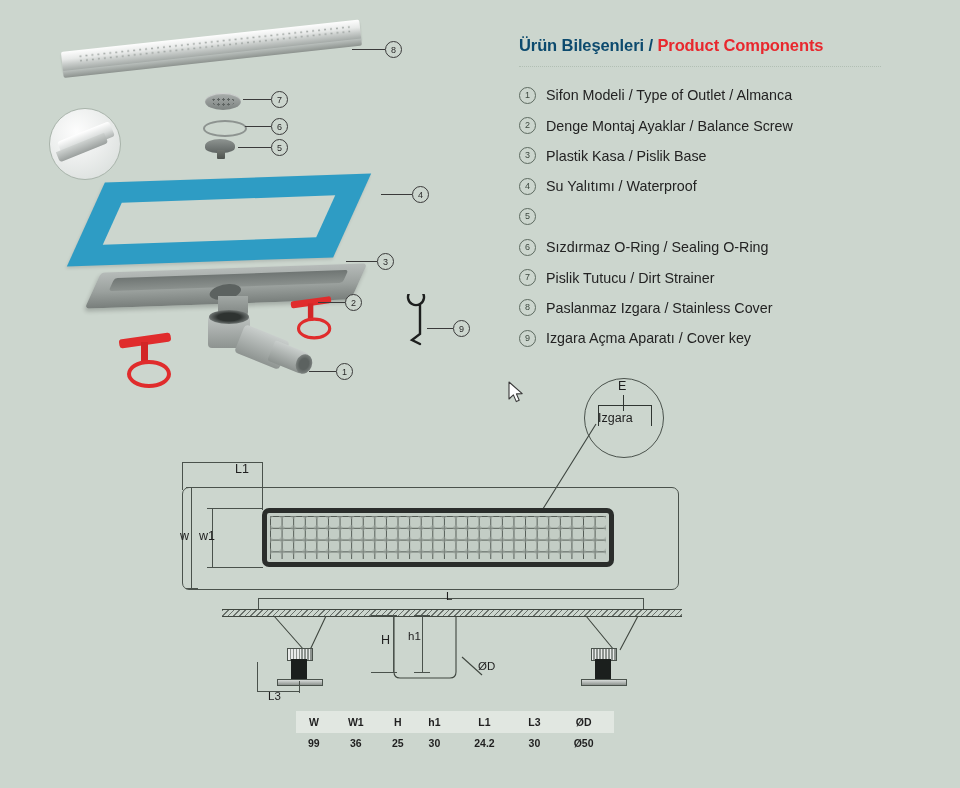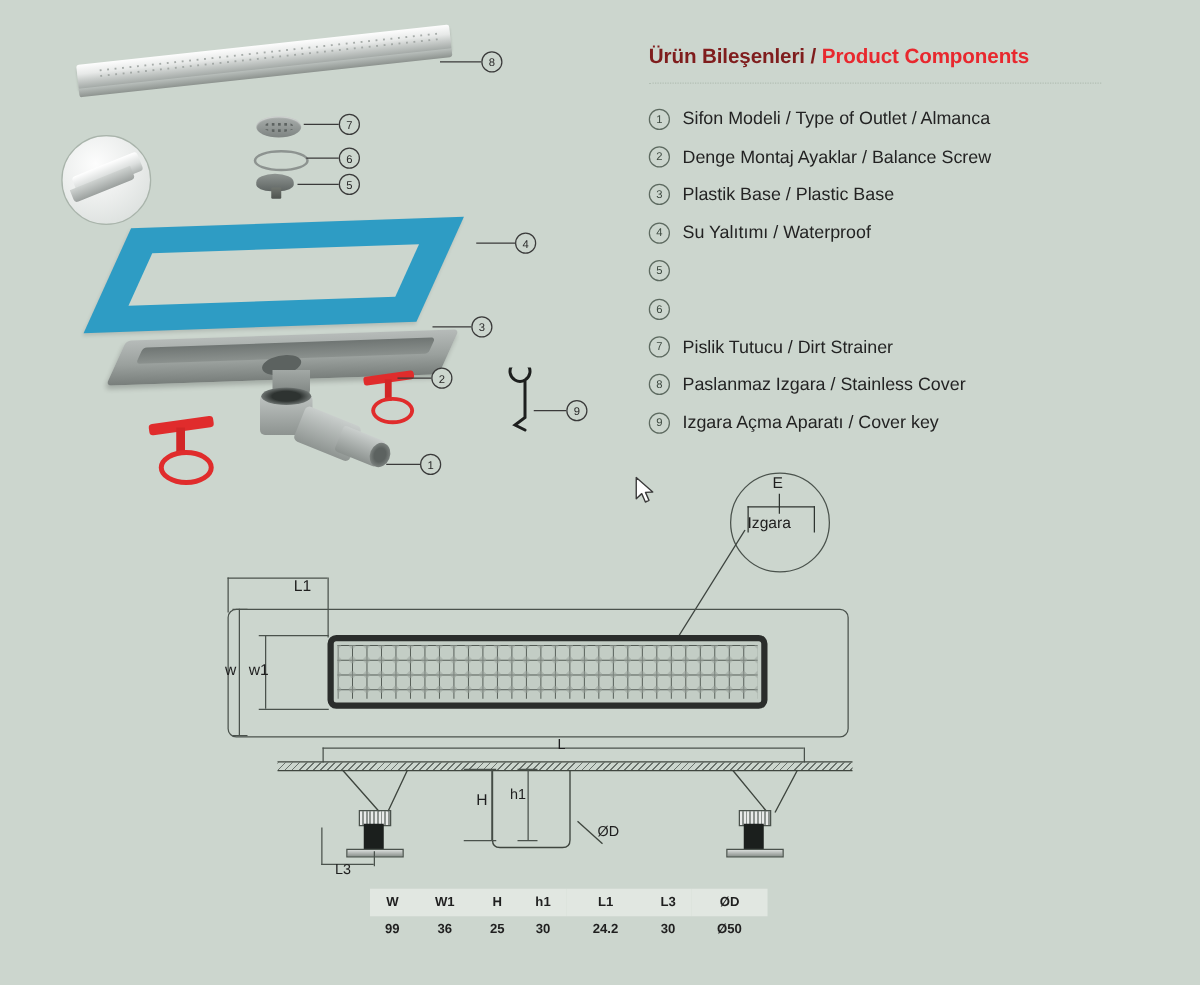--- a/index.html
+++ b/index.html
@@ -27,21 +27,21 @@
     left: 519px;
     top: 36px;
     width: 420px;
   }
   .panel-title {
     font-size: 16.5px;
     font-weight: bold;
     letter-spacing: -0.1px;
     white-space: nowrap;
   }
-  .panel-title .tr { color: #7f1d1d; }
+  .panel-title .tr { color: #0c4a6e; }
   .panel-title .en { color: #e8282e; }
   .panel-rule {
     margin-top: 11px;
     width: 362px;
     height: 0;
     border-top: 1px dotted #b2bfb4;
   }
   .comp-list {
     margin-top: 13px;
     list-style: none;
@@ -494,31 +494,32 @@
       <li class="comp-item">
         <span class="comp-num">1</span>
         <span>Sifon Modeli / Type of Outlet / Almanca</span>
       </li>
       <li class="comp-item">
         <span class="comp-num">2</span>
         <span>Denge Montaj Ayaklar / Balance Screw</span>
       </li>
       <li class="comp-item">
         <span class="comp-num">3</span>
-        <span>Plastik Base / Plastic Base</span>
+        <span>Plastik Kasa / Pislik Base</span>
       </li>
       <li class="comp-item">
         <span class="comp-num">4</span>
         <span>Su Yalıtımı / Waterproof</span>
       </li>
       <li class="comp-item">
         <span class="comp-num">5</span>
       </li>
       <li class="comp-item">
         <span class="comp-num">6</span>
+        <span>Sızdırmaz O-Ring / Sealing O-Ring</span>
       </li>
       <li class="comp-item">
         <span class="comp-num">7</span>
         <span>Pislik Tutucu / Dirt Strainer</span>
       </li>
       <li class="comp-item">
         <span class="comp-num">8</span>
         <span>Paslanmaz Izgara / Stainless Cover</span>
       </li>
       <li class="comp-item">

